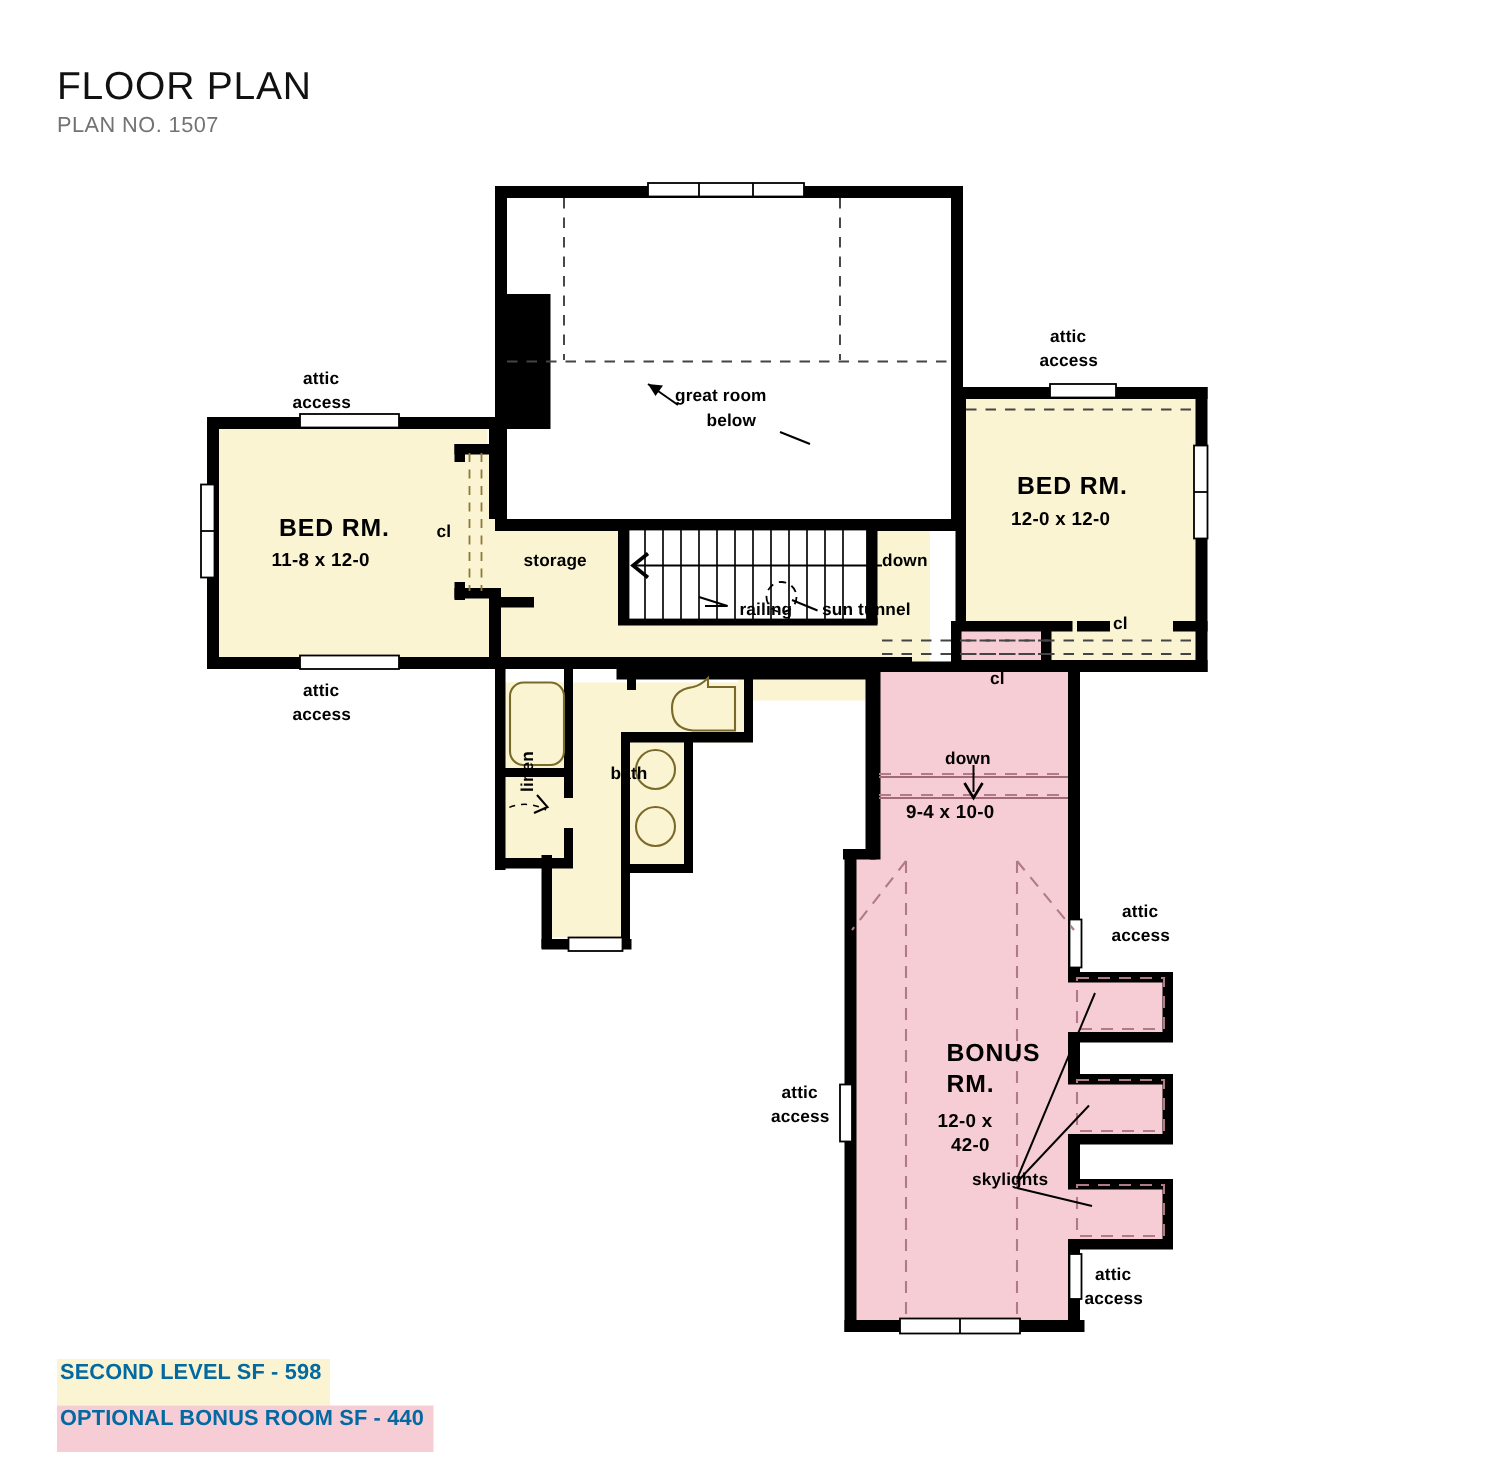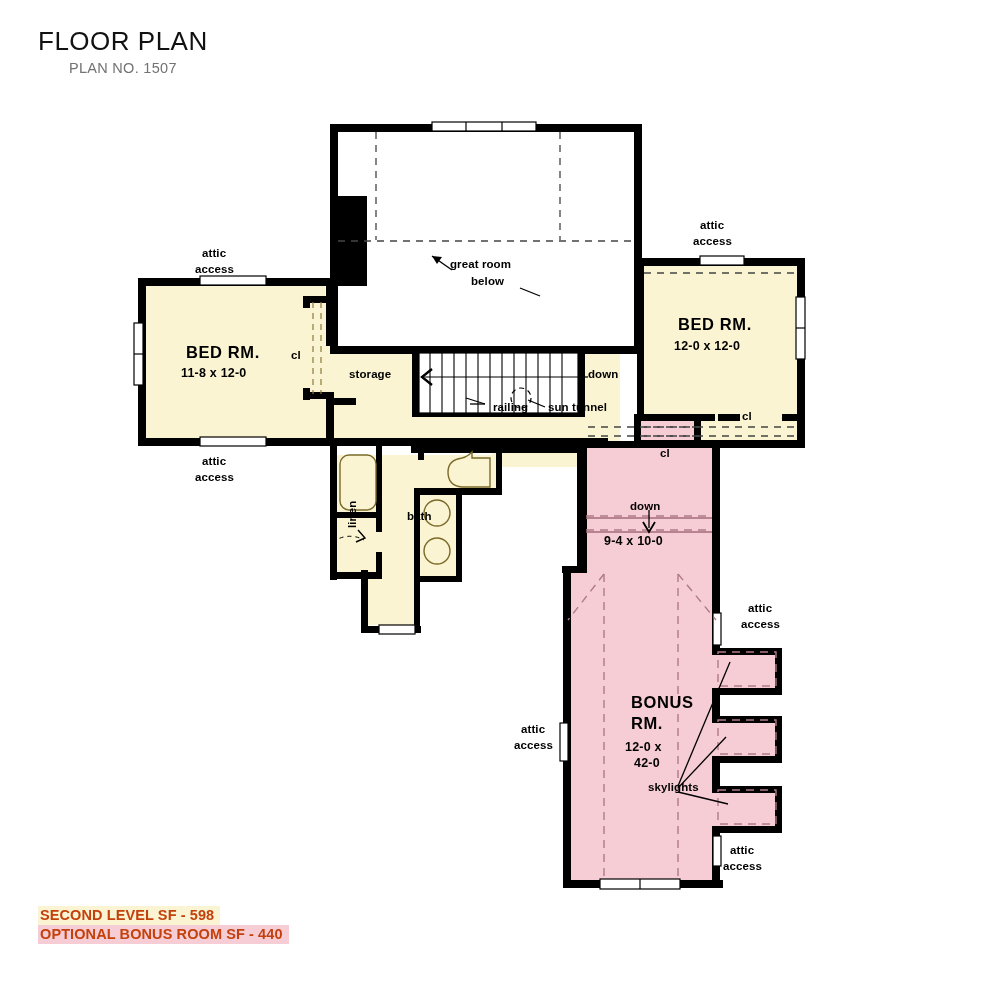--- a/index.html
+++ b/index.html
@@ -19,22 +19,21 @@
     position: absolute;
     left: 0; top: 0;
     width: 1000px;
     height: 985px;
     background: #ffffff;
   }
   
   #header {
     position: absolute;
     left: 38px;
-    top: 28px;
-    text-align: center;
+    top: 44px;
   }
   #plan-title {
     font-family: "Liberation Sans", sans-serif;
     font-size: 26px;
     letter-spacing: 0.5px;
     color: #111111;
     font-weight: 400;
     line-height: 1.05;
     margin: 0;
   }
@@ -50,22 +49,22 @@
   #legend {
     position: absolute;
     left: 38px;
     top: 906px;
   }
   .legend-row {
     font-family: "Liberation Sans", sans-serif;
     font-size: 14.5px;
     font-weight: bold;
     letter-spacing: 0.1px;
-    color: #c2410c;
-    padding: 1px 6px 2px 2px;
+    color: #0369a1;
+    padding: 1px 6px 14px 2px;
     display: inline-block;
     white-space: nowrap;
   }
   #legend-level {
     background: #fbf4d2;
   }
   #legend-bonus {
     background: #f7cdd5;
   }
   

